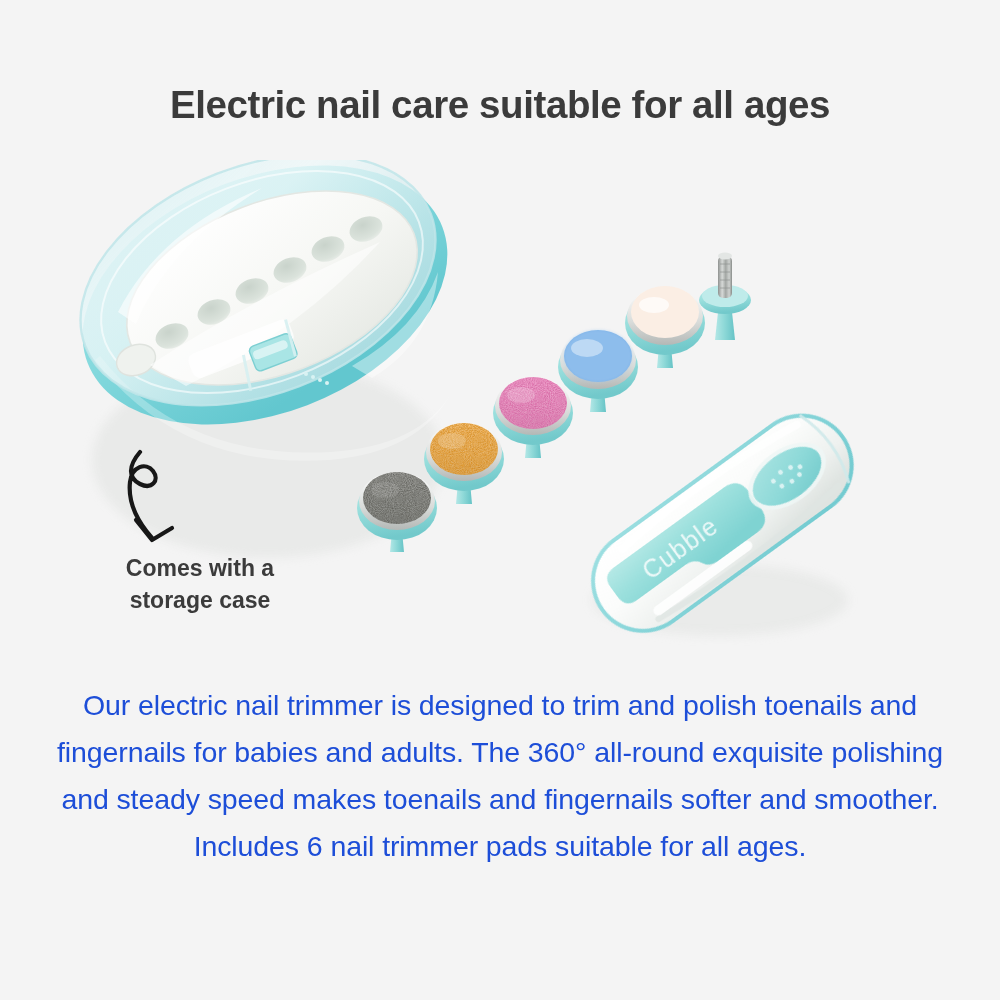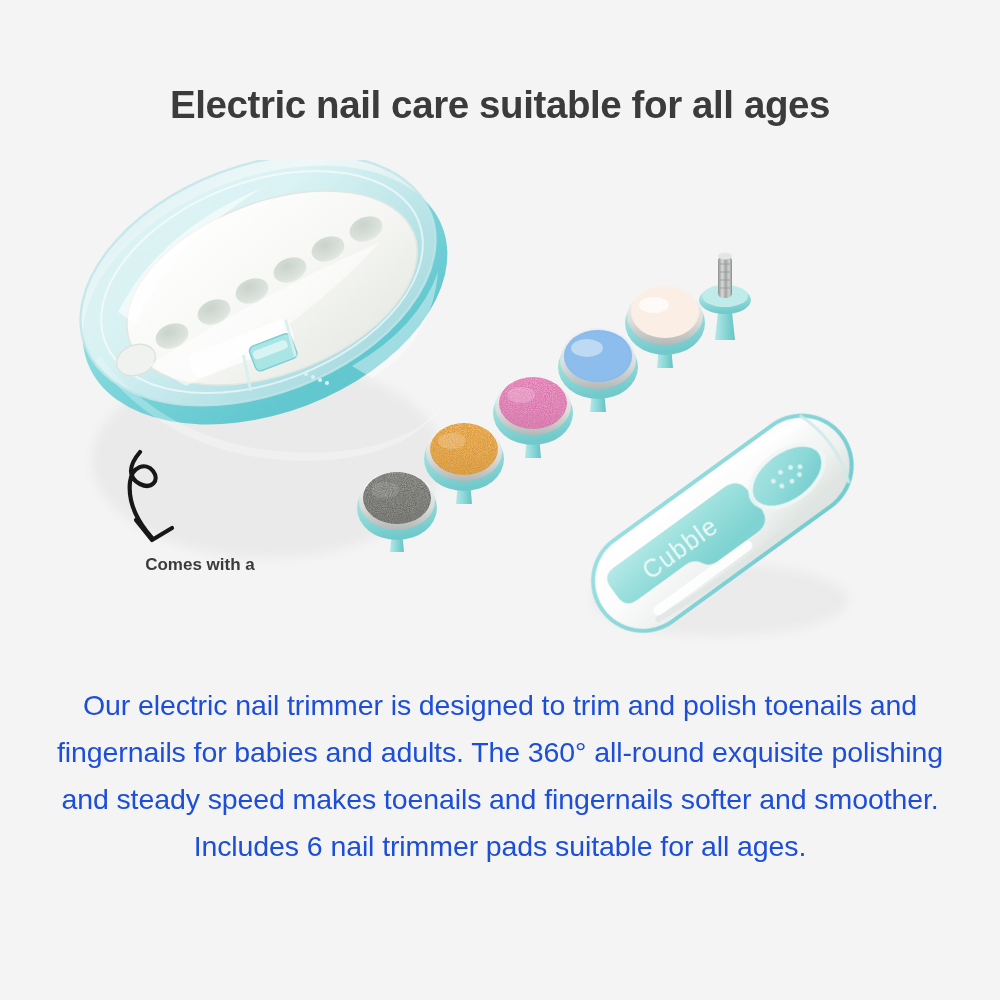--- a/index.html
+++ b/index.html
@@ -46,21 +46,21 @@
     display: block;
   }
 
   
   #callout {
     position: absolute;
     top: 553px;
     left: 60px;
     width: 280px;
     text-align: center;
-    font-size: 17px;
+    font-size: 23px;
     font-weight: bold;
     line-height: 1.38;
     color: #3b3b3b;
   }
 
   
   #body-copy {
     position: absolute;
     top: 682px;
     left: 50px;
@@ -329,17 +329,18 @@
                  C 152 330, 160 320, 153 311
                  C 146 302, 132 306, 130 322
                  C 128 340, 136 360, 152 378"></path>
         <path d="M 136 360 L 152 380 L 172 368"></path>
       </g>
     </svg>
   </div>
 
   <div id="callout">
     <div>Comes with a</div>
+    <div>storage case</div>
   </div>
 
   <div id="body-copy">Our electric nail trimmer is designed to trim and polish toenails and fingernails for babies and adults. The 360° all-round exquisite polishing and steady speed makes toenails and fingernails softer and smoother. Includes 6 nail trimmer pads suitable for all ages.</div>
 
 </div>
 
 </body></html>

